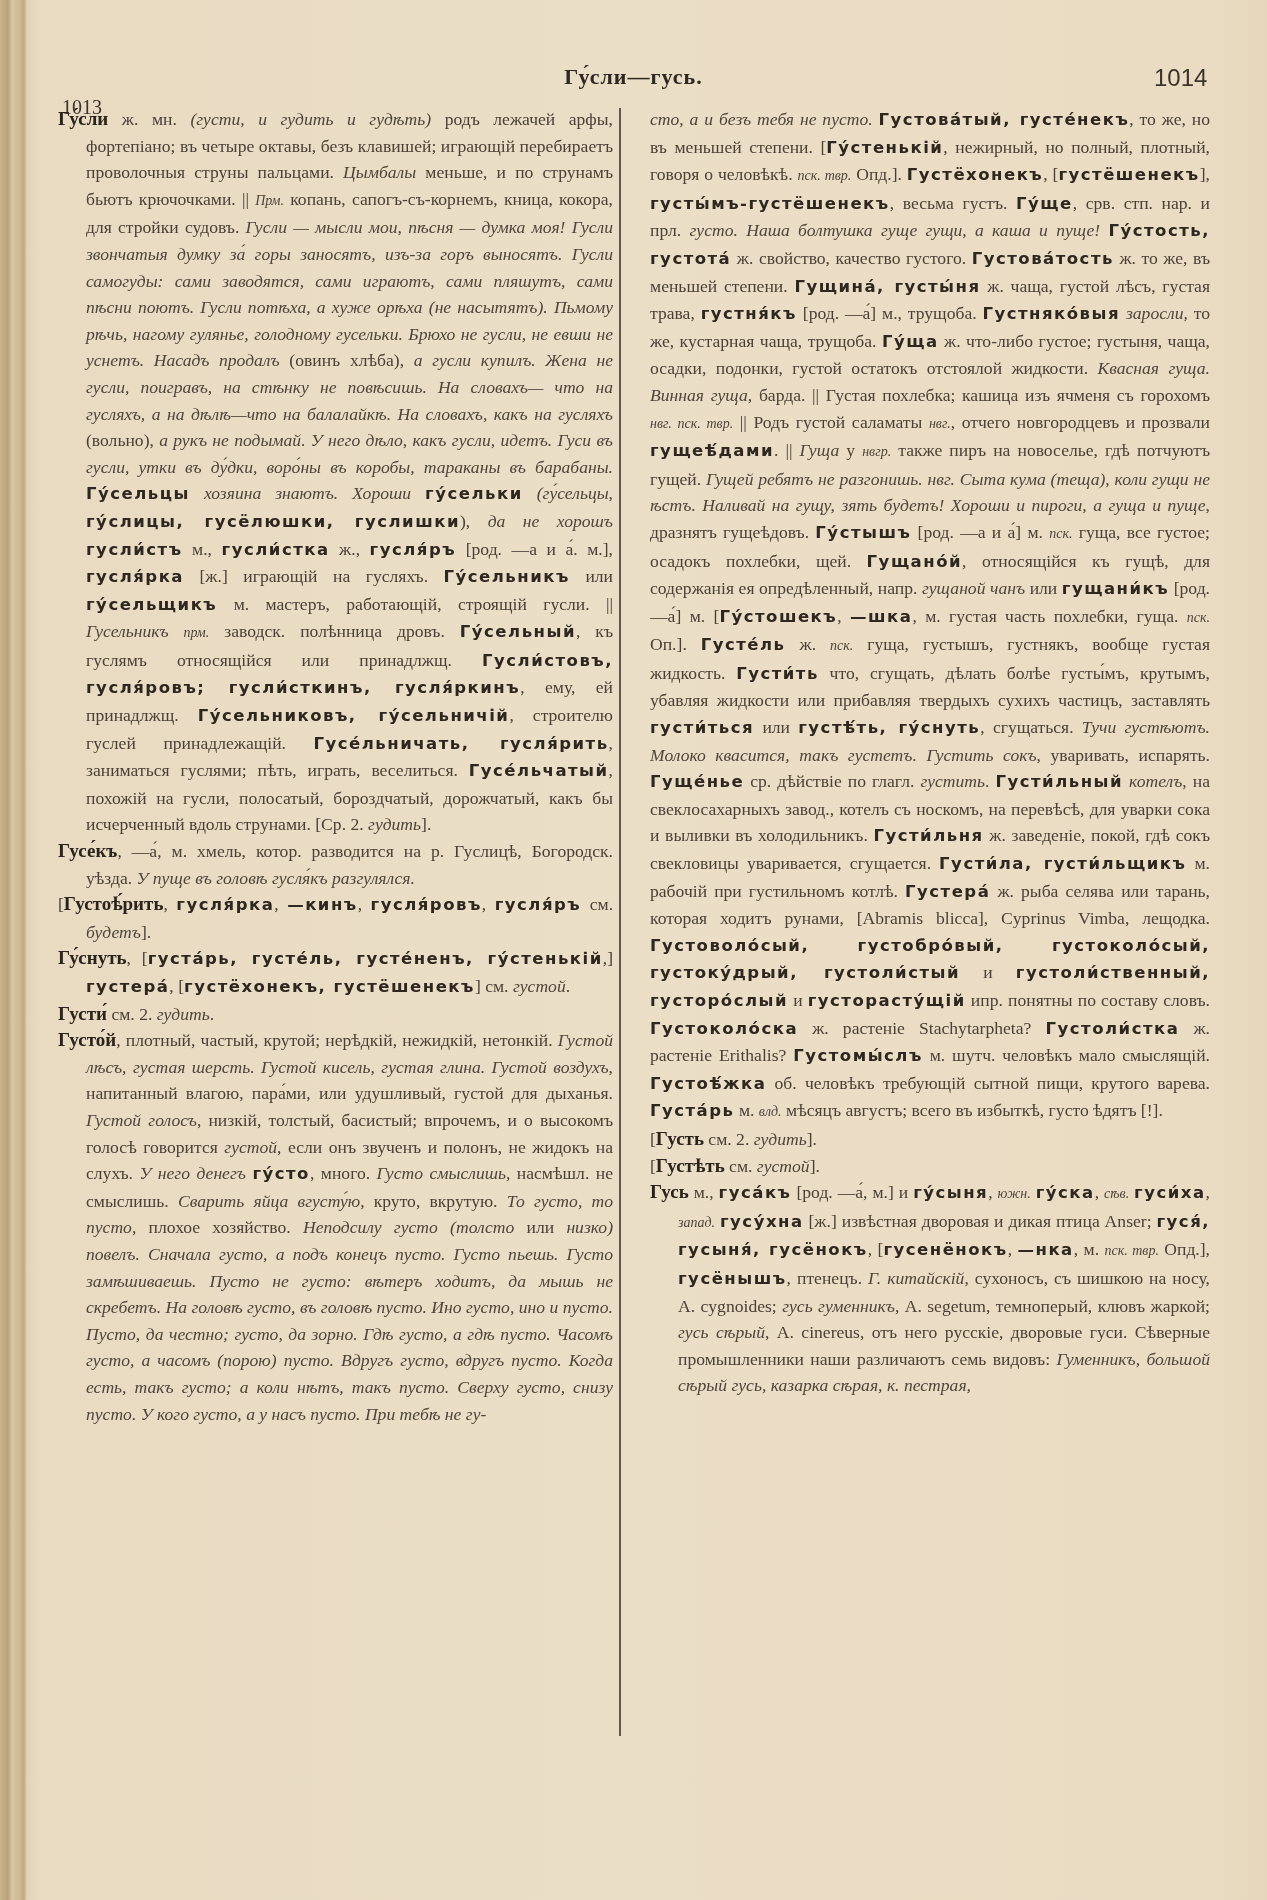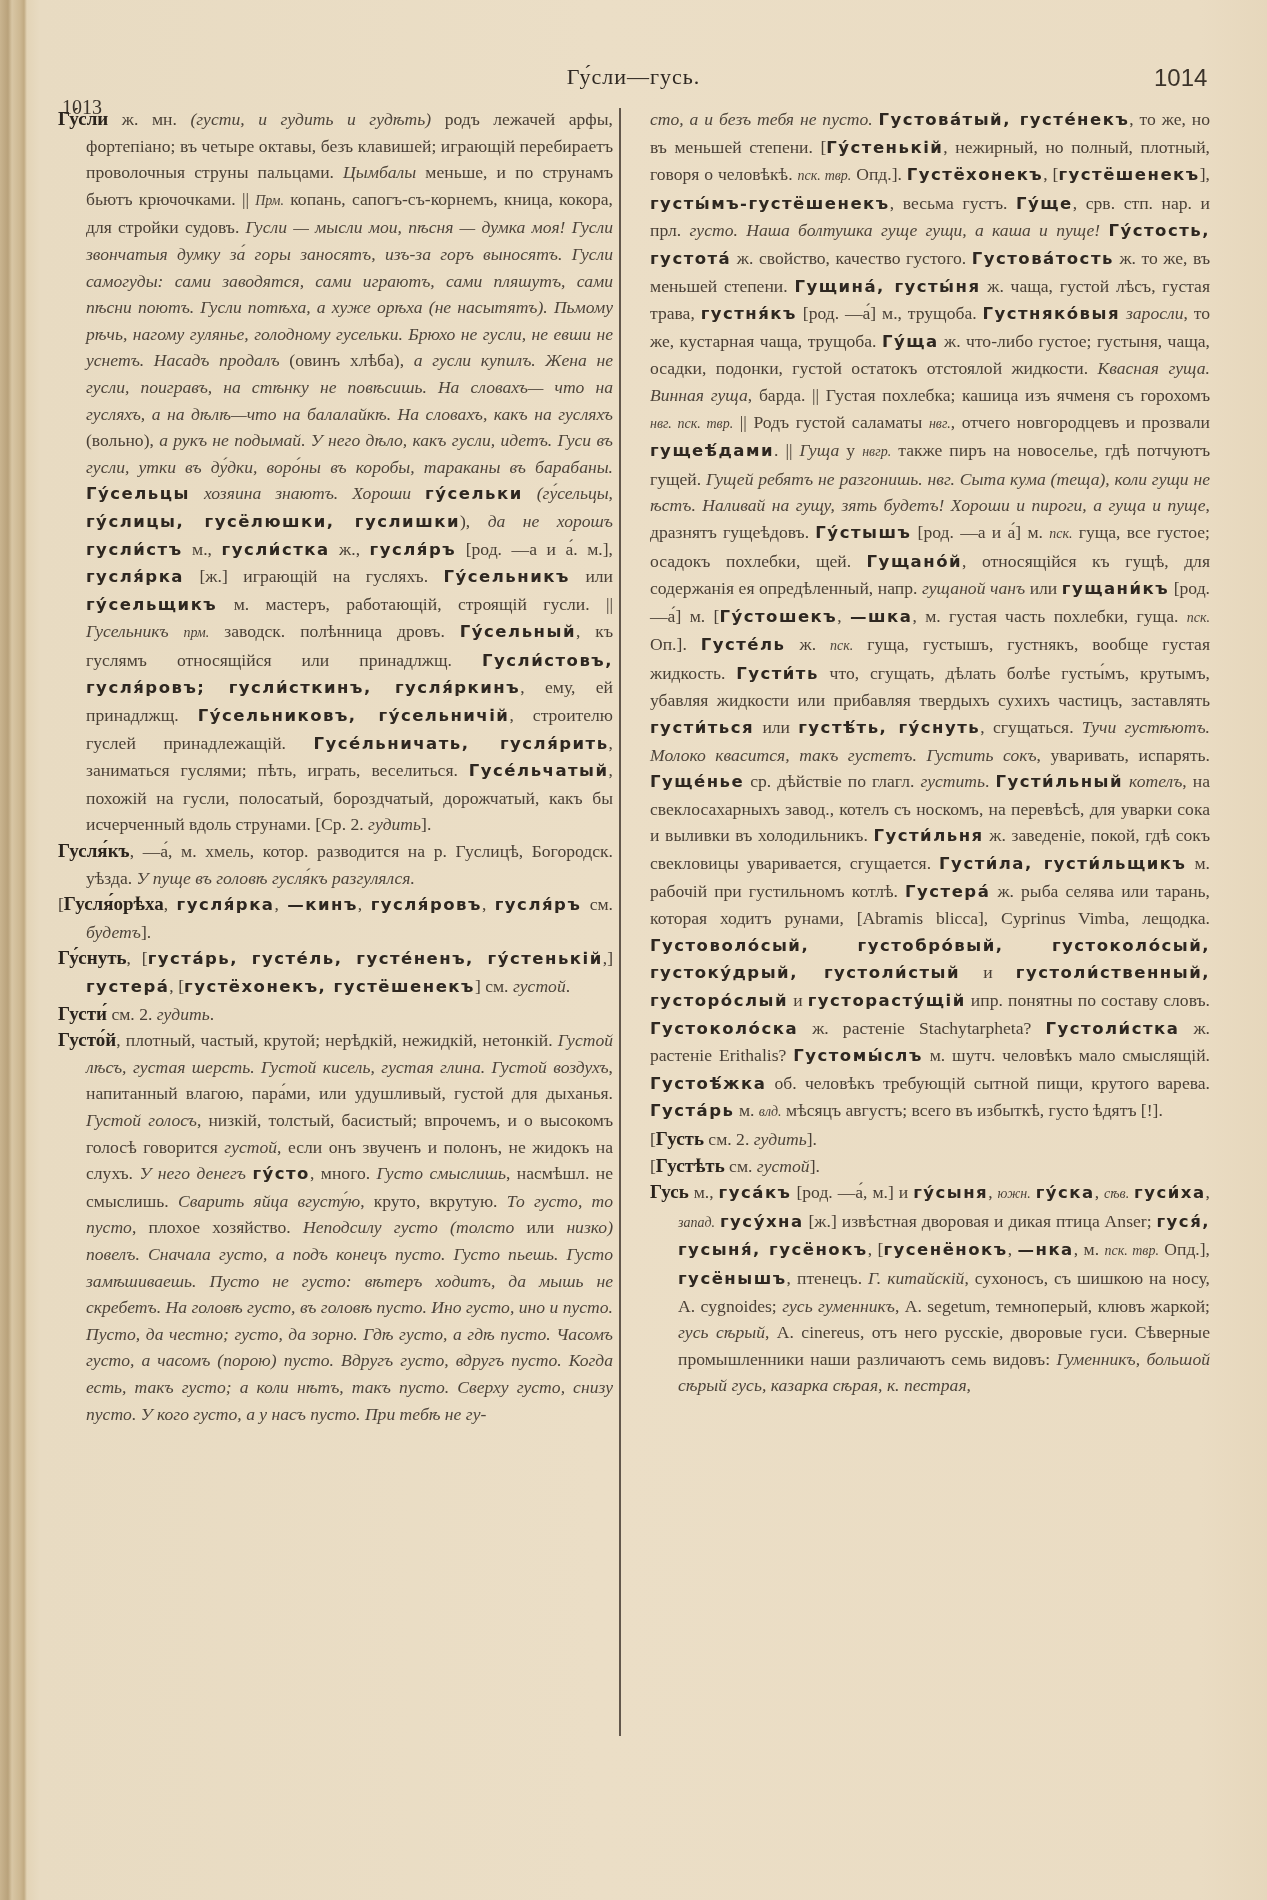--- a/index.html
+++ b/index.html
@@ -3,21 +3,21 @@
 <meta charset="utf-8">
 <style>
   html,body{margin:0;padding:0;}
   body{width:1267px;height:1900px;background:#e9dcc4;position:relative;overflow:hidden;
     font-family:"DejaVu Serif","Liberation Serif",serif;color:#3a3128;}
   .page{position:absolute;left:0;top:0;width:1267px;height:1900px;
     background:linear-gradient(90deg,#c9b48f 0px,#b9a27b 8px,#d8c6a4 12px,#cdb892 20px,#c1aa82 24px,#e3d4b7 27px,#e8dbc2 40px,#ebdec6 600px,#eadcc3 1200px,#e6d7bc 1267px);}
   .header{position:absolute;top:64px;left:0;width:1267px;height:30px;}
   .pnum-left{position:absolute;left:62px;top:0;font-size:20px;font-family:"Liberation Serif",serif;color:#3b332a;margin-top:32px;}
   .pnum-right{position:absolute;left:1154px;top:0;font-size:24px;font-family:Liberation Sans, sans-serif;color:#3b332a;}
-  .running{position:absolute;left:0;width:1267px;text-align:center;top:0;font-size:22px;font-weight:normal;letter-spacing:1px;font-family:"Liberation Serif",serif;color:#2f2822;}
+  .running{position:absolute;left:0;width:1267px;text-align:center;top:0;font-size:22px;font-weight:bold;letter-spacing:1px;font-family:"Liberation Serif",serif;color:#2f2822;}
   .col{position:absolute;top:106px;font-size:17.6px;line-height:26.6px;text-align:justify;color:#4a4036;font-family:"Liberation Serif",serif;}
   .col-left{left:58px;width:555px;}
   .col-right{left:650px;width:560px;}
   .divider{position:absolute;left:619px;top:108px;width:2px;height:1628px;background:#4a4036;opacity:.85;}
   .entry{text-indent:-28px;padding-left:28px;margin:0;}
   .cont{margin:0;}
   b,.hw{font-family:"DejaVu Sans","Liberation Sans",sans-serif;font-weight:bold;letter-spacing:1.5px;color:#2e2720;font-size:16.5px;}
   .hw0{font-family:"Liberation Serif",serif;font-weight:bold;letter-spacing:0;font-size:19px;color:#2a231c;}
   i{font-style:italic;color:#4d443a;}
   .sm{font-size:14px;}
@@ -28,22 +28,22 @@
 <div class="page"></div>
 
 <div class="header">
   <span class="pnum-left">1013</span>
   <span class="running">Гу́сли—гусь.</span>
   <span class="pnum-right">1014</span>
 </div>
 
 <div class="col col-left" id="left-col">
     <p class="entry"><span class="hw0">Гу́сли</span> ж. мн. <i>(густи, и гудить и гудѣть)</i> родъ лежачей арфы, фортепіано; въ четыре октавы, безъ клавишей; играющій перебираетъ проволочныя струны пальцами. <i>Цымбалы</i> меньше, и по струнамъ бьютъ крючочками. || <i class="sm">Прм.</i> копань, сапогъ-съ-корнемъ, кница, кокора, для стройки судовъ. <i>Гусли — мысли мои, пѣсня — думка моя! Гусли звончатыя думку за́ горы заносятъ, изъ-за горъ выносятъ. Гусли самогуды: сами заводятся, сами играютъ, сами пляшутъ, сами пѣсни поютъ. Гусли потѣха, а хуже орѣха (не насытятъ). Пьмому рѣчь, нагому гулянье, голодному гусельки. Брюхо не гусли, не евши не уснетъ. Насадъ продалъ</i> (овинъ хлѣба), <i>а гусли купилъ. Жена не гусли, поигравъ, на стѣнку не повѣсишь. На словахъ— что на гусляхъ, а на дѣлѣ—что на балалайкѣ. На словахъ, какъ на гусляхъ</i> (вольно), <i>а рукъ не подымай. У него дѣло, какъ гусли, идетъ. Гуси въ гусли, утки въ ду́дки, воро́ны въ коробы, тараканы въ барабаны.</i> <b>Гу́сельцы</b> <i>хозяина знаютъ. Хороши</i> <b>гу́сельки</b> <i>(гу́сельцы,</i> <b>гу́слицы, гусё­люшки, гуслишки</b>), <i>да не хорошъ</i> <b>гусли́стъ</b> м., <b>гусли́стка</b> ж., <b>гусля́ръ</b> [род. —а и а́. м.], <b>гусля́рка</b> [ж.] играющій на гусляхъ. <b>Гу́сельникъ</b> или <b>гу́сельщикъ</b> м. мастеръ, работающій, строящій гусли. || <i>Гусельникъ</i> <i class="sm">прм.</i> заводск. полѣнница дровъ. <b>Гу́сельный</b>, къ гуслямъ относящійся или принадлжщ. <b>Гусли́стовъ, гусля́ровъ; гусли́сткинъ, гусля́ркинъ</b>, ему, ей принадлжщ. <b>Гу́сельниковъ, гу́сельничій</b>, строителю гуслей принадлежащій. <b>Гусе́льничать, гусля́рить</b>, заниматься гуслями; пѣть, играть, веселиться. <b>Гусе́льчатый</b>, похожій на гусли, полосатый, бороздчатый, дорожчатый, какъ бы исчерченный вдоль струнами. [Ср. 2. <i>гудить</i>].</p>
-    <p class="entry"><span class="hw0">Гусля́къ</span>, —а́, м. хмель, котор. разводится на р. Гуслицѣ, Богородск. уѣзда. <i>У пуще въ головѣ гусля́къ разгулялся.</i></p>
-    <p class="entry">[<span class="hw0">Гусля́орѣха</span>, <b>гусля́рка</b>, <b>—кинъ</b>, <b>гусля́ровъ</b>, <b>гусля́ръ</b> см. <i>будетъ</i>].</p>
+    <p class="entry"><span class="hw0">Гусе́къ</span>, —а́, м. хмель, котор. разводится на р. Гуслицѣ, Богородск. уѣзда. <i>У пуще въ головѣ гусля́къ разгулялся.</i></p>
+    <p class="entry">[<span class="hw0">Густоѣ́рить</span>, <b>гусля́рка</b>, <b>—кинъ</b>, <b>гусля́ровъ</b>, <b>гусля́ръ</b> см. <i>будетъ</i>].</p>
     <p class="entry"><span class="hw0">Гу́снуть</span>, [<b>густа́рь, густе́ль, густе́ненъ, гу́стенькій</b>,] <b>густера́</b>, [<b>густёхонекъ, густёшенекъ</b>] см. <i>густой</i>.</p>
     <p class="entry"><span class="hw0">Густи́</span> см. 2. <i>гудить</i>.</p>
     <p class="entry"><span class="hw0">Густо́й</span>, плотный, частый, крутой; нерѣдкій, нежидкій, нетонкій. <i>Густой лѣсъ, густая шерсть. Густой кисель, густая глина. Густой воздухъ</i>, напитанный влагою, пара́ми, или удушливый, густой для дыханья. <i>Густой голосъ</i>, низкій, толстый, басистый; впрочемъ, и о высокомъ голосѣ говорится <i>густой</i>, если онъ звученъ и полонъ, не жидокъ на слухъ. <i>У него денегъ</i> <b>гу́сто</b>, много. <i>Густо смыслишь</i>, насмѣшл. не смыслишь. <i>Сварить яйца вгусту́ю</i>, круто, вкрутую. <i>То густо, то пусто</i>, плохое хозяйство. <i>Неподсилу густо (толсто</i> или <i>низко) повелъ. Сначала густо, а подъ конецъ пусто. Густо пьешь. Густо замѣшиваешь. Пусто не густо: вѣтеръ ходитъ, да мышь не скребетъ. На головѣ густо, въ головѣ пусто. Ино густо, ино и пусто. Пусто, да честно; густо, да зорно. Гдѣ густо, а гдѣ пусто. Часомъ густо, а часомъ (порою) пусто. Вдругъ густо, вдругъ пусто. Когда есть, такъ густо; а коли нѣтъ, такъ пусто. Сверху густо, снизу пусто. У кого густо, а у насъ пусто. При тебѣ не гу-</i></p>
   </div>
 <div class="divider"></div>
 <div class="col col-right" id="right-col">
     <p class="cont"><i>сто, а и безъ тебя не пусто.</i> <b>Густова́тый, густе́некъ</b>, то же, но въ меньшей степени. [<b>Гу́стенькій</b>, нежирный, но полный, плотный, говоря о человѣкѣ. <i class="sm">пск. твр.</i> Опд.]. <b>Густёхонекъ</b>, [<b>густёшенекъ</b>], <b>густы́мъ-густёшенекъ</b>, весьма густъ. <b>Гу́ще</b>, срв. стп. нар. и прл. <i>густо. Наша болтушка гуще гущи, а каша и пуще!</i> <b>Гу́стость, густота́</b> ж. свойство, качество густого. <b>Густова́тость</b> ж. то же, въ меньшей степени. <b>Гущина́, густы́ня</b> ж. чаща, густой лѣсъ, густая трава, <b>густня́къ</b> [род. —а́] м., трущоба. <b>Густняко́выя</b> <i>заросли</i>, то же, кустарная чаща, трущоба. <b>Гу́ща</b> ж. что-либо густое; густыня, чаща, осадки, подонки, густой остатокъ отстоялой жидкости. <i>Квасная гуща. Винная гуща</i>, барда. || Густая похлебка; кашица изъ ячменя съ горохомъ <i class="sm">нвг. пск. твр.</i> || Родъ густой саламаты <i class="sm">нвг.</i>, отчего новгородцевъ и прозвали <b>гущеѣ́дами</b>. || <i>Гуща</i> у <i class="sm">нвгр.</i> также пиръ на новоселье, гдѣ потчуютъ гущей. <i>Гущей ребятъ не разгонишь. нвг. Сыта кума (теща), коли гущи не ѣстъ. Наливай на гущу, зять будетъ! Хороши и пироги, а гуща и пуще</i>, дразнятъ гущеѣдовъ. <b>Гу́стышъ</b> [род. —а и а́] м. <i class="sm">пск.</i> гуща, все густое; осадокъ похлебки, щей. <b>Гущано́й</b>, относящійся къ гущѣ, для содержанія ея опредѣленный, напр. <i>гущаной чанъ</i> или <b>гущани́къ</b> [род. —а́] м. [<b>Гу́стошекъ</b>, <b>—шка</b>, м. густая часть похлебки, гуща. <i class="sm">пск.</i> Оп.]. <b>Густе́ль</b> ж. <i class="sm">пск.</i> гуща, густышъ, густнякъ, вообще густая жидкость. <b>Густи́ть</b> что, сгущать, дѣлать болѣе густы́мъ, крутымъ, убавляя жидкости или прибавляя твердыхъ сухихъ частицъ, заставлять <b>густи́ться</b> или <b>густѣ́ть, гу́снуть</b>, сгущаться. <i>Тучи густѣютъ. Молоко квасится, такъ густетъ. Густить сокъ</i>, уваривать, испарять. <b>Гуще́нье</b> ср. дѣйствіе по глагл. <i>густить</i>. <b>Густи́льный</b> <i>котелъ</i>, на свеклосахарныхъ завод., котелъ съ носкомъ, на перевѣсѣ, для уварки сока и выливки въ холодильникъ. <b>Густи́льня</b> ж. заведеніе, покой, гдѣ сокъ свекловицы уваривается, сгущается. <b>Густи́ла, густи́льщикъ</b> м. рабочій при густильномъ котлѣ. <b>Густера́</b> ж. рыба селява или тарань, которая ходитъ рунами, [Abramis blicca], Cyprinus Vimba, лещодка. <b>Густоволо́сый, густобро́вый, густоколо́сый, густоку́дрый, густоли́стый</b> и <b>густоли́ственный, густоро́слый</b> и <b>густорасту́щій</b> ипр. понятны по составу словъ. <b>Густоколо́ска</b> ж. растеніе Stachytarpheta? <b>Густоли́стка</b> ж. растеніе Erithalis? <b>Густомы́слъ</b> м. шутч. человѣкъ мало смыслящій. <b>Густоѣ́жка</b> об. человѣкъ требующій сытной пищи, крутого варева. <b>Густа́рь</b> м. <i class="sm">влд.</i> мѣсяцъ августъ; всего въ избыткѣ, густо ѣдятъ [!].</p>
     <p class="entry">[<span class="hw0">Густь</span> см. 2. <i>гудить</i>].</p>
     <p class="entry">[<span class="hw0">Густѣть</span> см. <i>густой</i>].</p>
     <p class="entry"><span class="hw0">Гусь</span> м., <b>гуса́къ</b> [род. —а́, м.] и <b>гу́сыня</b>, <i class="sm">южн.</i> <b>гу́ска</b>, <i class="sm">сѣв.</i> <b>гуси́ха</b>, <i class="sm">запад.</i> <b>гусу́хна</b> [ж.] извѣстная дворовая и дикая птица Anser; <b>гуся́, гусыня́, гусёнокъ</b>, [<b>гусенёнокъ</b>, <b>—нка</b>, м. <i class="sm">пск. твр.</i> Опд.], <b>гусёнышъ</b>, птенецъ. <i>Г. китайскій</i>, сухоносъ, съ шишкою на носу, A. cygnoides; <i>гусь гуменникъ</i>, A. segetum, темноперый, клювъ жаркой; <i>гусь сѣрый</i>, A. cinereus, отъ него русскіе, дворовые гуси. Сѣверные промышленники наши различаютъ семь видовъ: <i>Гуменникъ, большой сѣрый гусь, казарка сѣрая, к. пестрая,</i></p>

